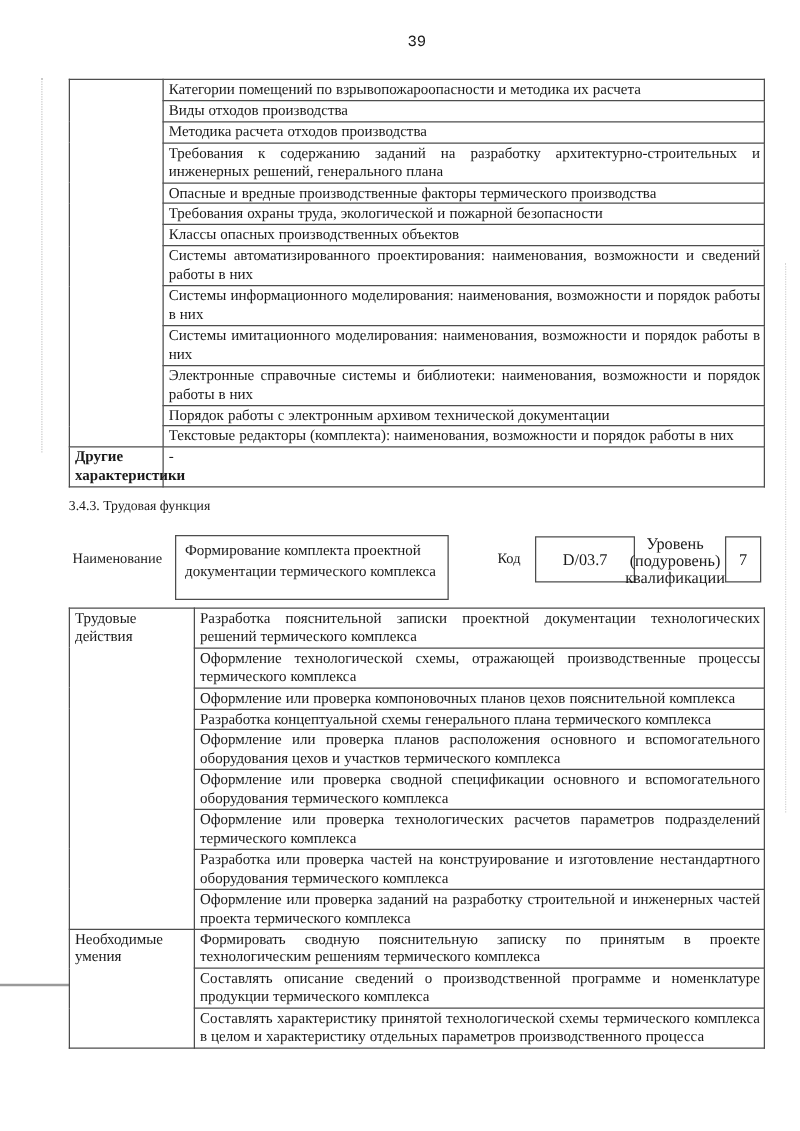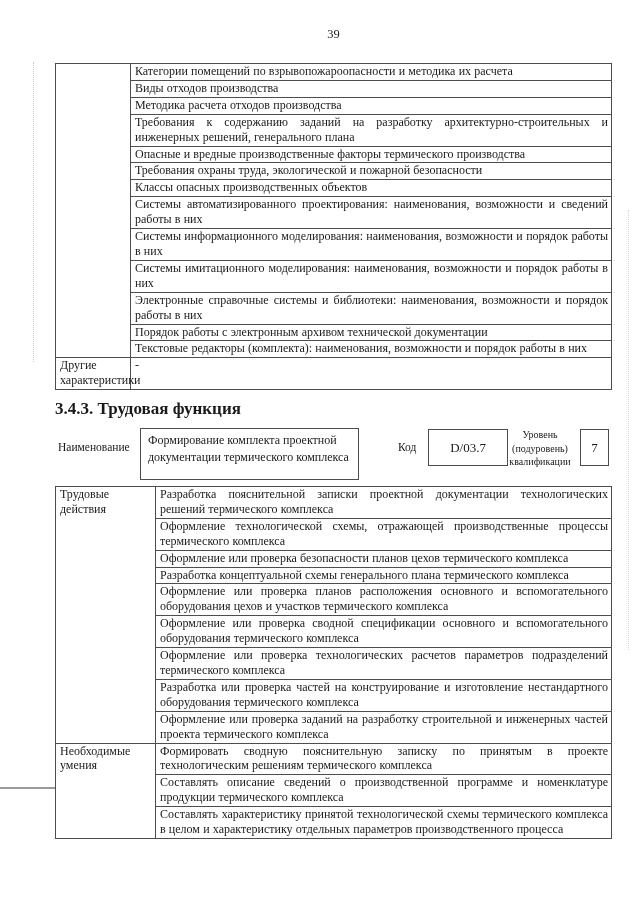--- a/index.html
+++ b/index.html
@@ -6,57 +6,57 @@
   html, body { background: #fff; }
   body {
     width: 640px; height: 905px;
     position: relative;
     font-family: "Liberation Serif", "DejaVu Serif", serif;
     color: #1a1a1a;
     overflow: hidden;
   }
   .page-num {
     position: absolute; top: 27px; left: 55px; width: 557px;
-    text-align: center; font-size: 12.5px;
+    text-align: center; font-size: 12.5px; font-family: Liberation Mono, monospace;
   }
   table { border-collapse: collapse; table-layout: fixed; padding-left: 20px; }
   td {
     border: 1px solid #4d4d4d;
     font-size: 12px;
     line-height: 14.9px;
     padding: 0 3px 1px 4px;
     vertical-align: top;
     word-spacing: 0.2px;
   }
   .t1 { position: absolute; top: 63px; left: 55px; width: 557px; }
-  .t1 .col1 { width: 75px; }
+  .t1 .col1 { width: 75px; font-weight: bold; }
   .t2 { position: absolute; top: 486px; left: 55px; width: 557px; }
   .t2 .col1 { width: 100px; margin-left: 12px; }
   .cell-text { text-align: justify; text-align-last: left; }
   .section-heading {
     position: absolute; top: 399px; left: 55px;
-    font-size: 17px; font-weight: bold;
+    font-size: 11px; font-weight: normal;
   }
   .name-block { position: absolute; top: 0; left: 0; width: 640px; height: 0; }
   .nb-label { position: absolute; top: 441px; left: 58px; font-size: 11.5px; }
   .nb-box {
     position: absolute; border: 1px solid #4d4d4d; background: #fff;
   }
   .nb-name {
     top: 428px; left: 140px; width: 219px; height: 52px;
     font-size: 12px; line-height: 16.5px; padding: 3px 6px 0 7px;
   }
   .nb-kod { position: absolute; top: 441px; left: 398px; font-size: 11.5px; }
   .nb-code {
     top: 429px; left: 428px; width: 80px; height: 37px;
     font-size: 13px; text-align: center; line-height: 35px;
   }
   .nb-level {
     position: absolute; top: 428px; left: 498px; width: 84px;
-    font-size: 10px; line-height: 13.5px; text-align: center;
+    font-size: 13px; line-height: 13.5px; text-align: center;
   }
   .nb-levelval {
     top: 429px; left: 580px; width: 29px; height: 37px;
     font-size: 13px; text-align: center; line-height: 35px;
   }
   .artifact { position: absolute; pointer-events: none; }
   .artifact.a-left { left: 33px; top: 62px; height: 300px; border-left: 1px dotted #c9c9c9; }
   .artifact.a-right { left: 628px; top: 210px; height: 440px; border-left: 1px dotted #d4d4d4; }
   .artifact.a-bottom { left: 0; top: 787px; width: 56px; border-top: 2px solid #9a9a9a; }
 </style>
@@ -132,21 +132,21 @@
 <table class="t2">
   <tbody>
       <tr>
     <td class="col1" rowspan="9">Трудовые действия</td>
     <td class="cell-text">Разработка пояснительной записки проектной документации технологических решений термического комплекса</td>
   </tr>
   <tr>
         <td class="cell-text">Оформление технологической схемы, отражающей производственные процессы термического комплекса</td>
       </tr>
   <tr>
-        <td class="cell-text">Оформление или проверка безопасности планов цехов термического комплекса</td>
+        <td class="cell-text">Оформление или проверка компоновочных планов цехов пояснительной комплекса</td>
       </tr>
   <tr>
         <td class="cell-text">Разработка концептуальной схемы генерального плана термического комплекса</td>
       </tr>
   <tr>
         <td class="cell-text">Оформление или проверка планов расположения основного и вспомогательного оборудования цехов и участков термического комплекса</td>
       </tr>
   <tr>
         <td class="cell-text">Оформление или проверка сводной спецификации основного и вспомогательного оборудования термического комплекса</td>
       </tr>

